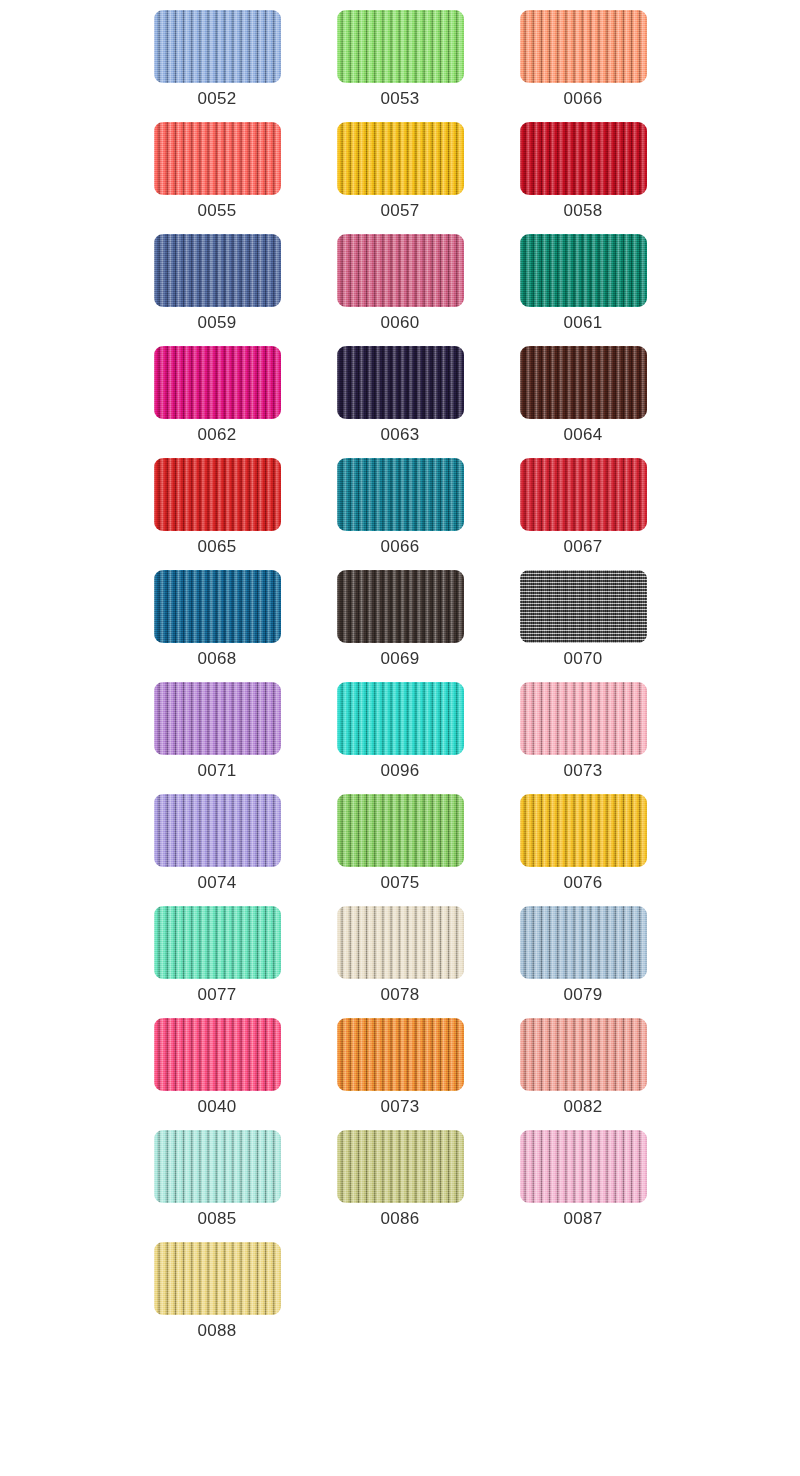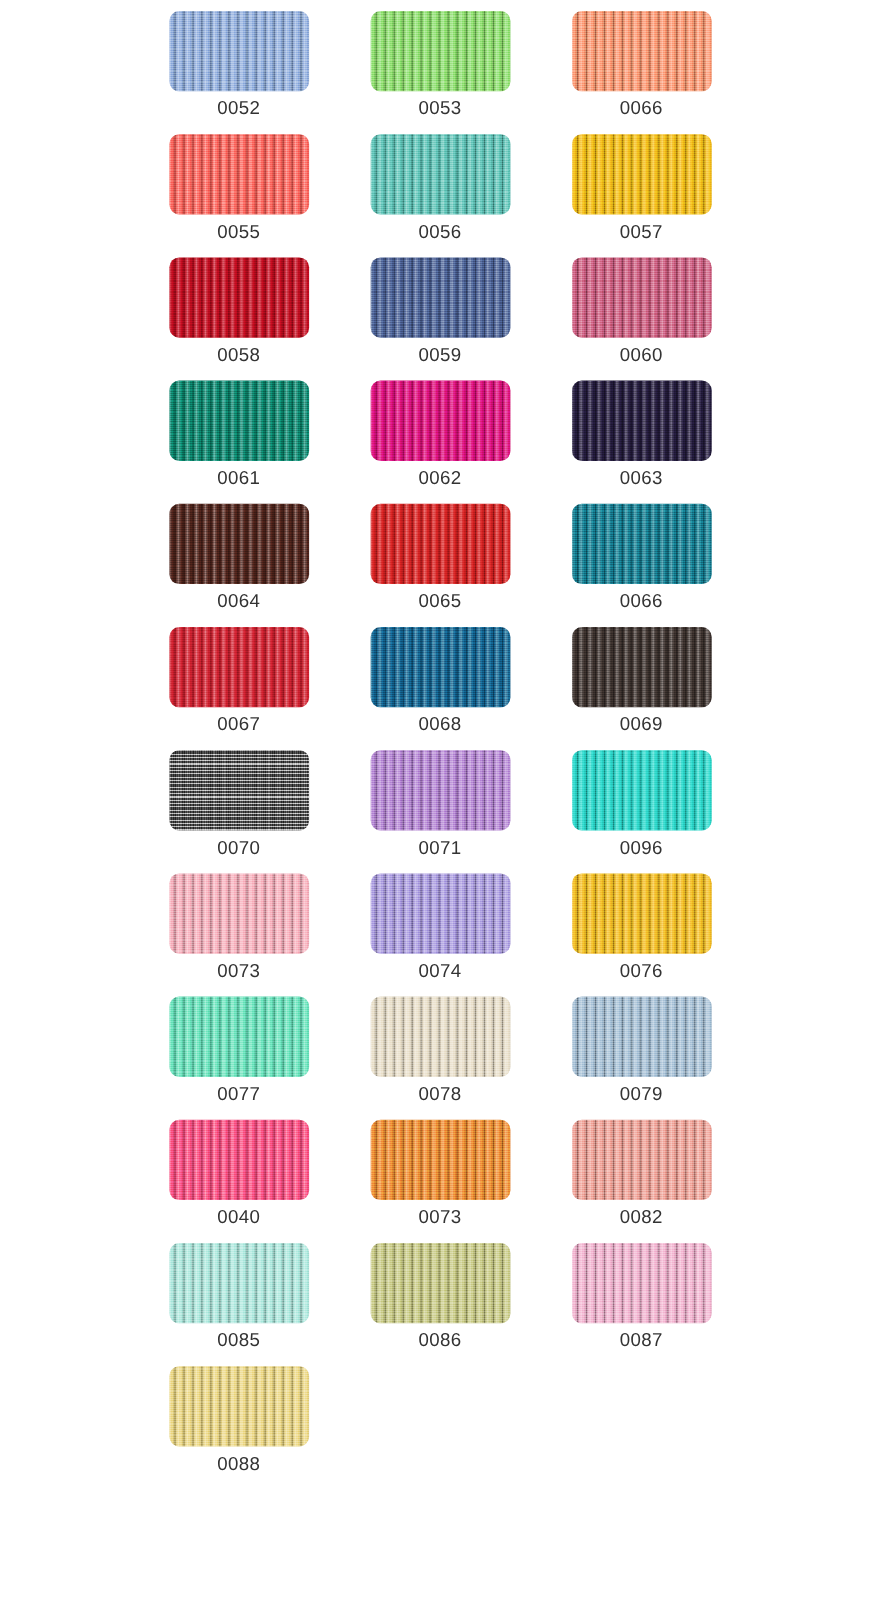--- a/index.html
+++ b/index.html
@@ -138,24 +138,20 @@
     </div>
     <div class="swatch-cell">
       <div class="swatch-chip" style="background-color: rgb(253, 150, 112);"></div>
       <div class="swatch-label">0066</div>
     </div>
     <div class="swatch-cell">
       <div class="swatch-chip" style="background-color: rgb(252, 96, 88);"></div>
       <div class="swatch-label">0055</div>
     </div>
     <div class="swatch-cell">
-      <div class="swatch-chip" style="background-color: rgb(93, 195, 182);"></div>
-      <div class="swatch-label">0056</div>
-    </div>
-    <div class="swatch-cell">
       <div class="swatch-chip" style="background-color: rgb(245, 188, 23);"></div>
       <div class="swatch-label">0057</div>
     </div>
     <div class="swatch-cell">
       <div class="swatch-chip" style="background-color: rgb(193, 12, 30);"></div>
       <div class="swatch-label">0058</div>
     </div>
     <div class="swatch-cell">
       <div class="swatch-chip" style="background-color: rgb(76, 98, 150);"></div>
       <div class="swatch-label">0059</div>
@@ -214,20 +210,24 @@
     </div>
     <div class="swatch-cell">
       <div class="swatch-chip" style="background-color: rgb(248, 174, 187);"></div>
       <div class="swatch-label">0073</div>
     </div>
     <div class="swatch-cell">
       <div class="swatch-chip" style="background-color: rgb(169, 154, 224);"></div>
       <div class="swatch-label">0074</div>
     </div>
     <div class="swatch-cell">
+      <div class="swatch-chip" style="background-color: rgb(133, 205, 99);"></div>
+      <div class="swatch-label">0075</div>
+    </div>
+    <div class="swatch-cell">
       <div class="swatch-chip" style="background-color: rgb(244, 188, 35);"></div>
       <div class="swatch-label">0076</div>
     </div>
     <div class="swatch-cell">
       <div class="swatch-chip" style="background-color: rgb(102, 227, 186);"></div>
       <div class="swatch-label">0077</div>
     </div>
     <div class="swatch-cell">
       <div class="swatch-chip" style="background-color: rgb(233, 223, 201);"></div>
       <div class="swatch-label">0078</div>

